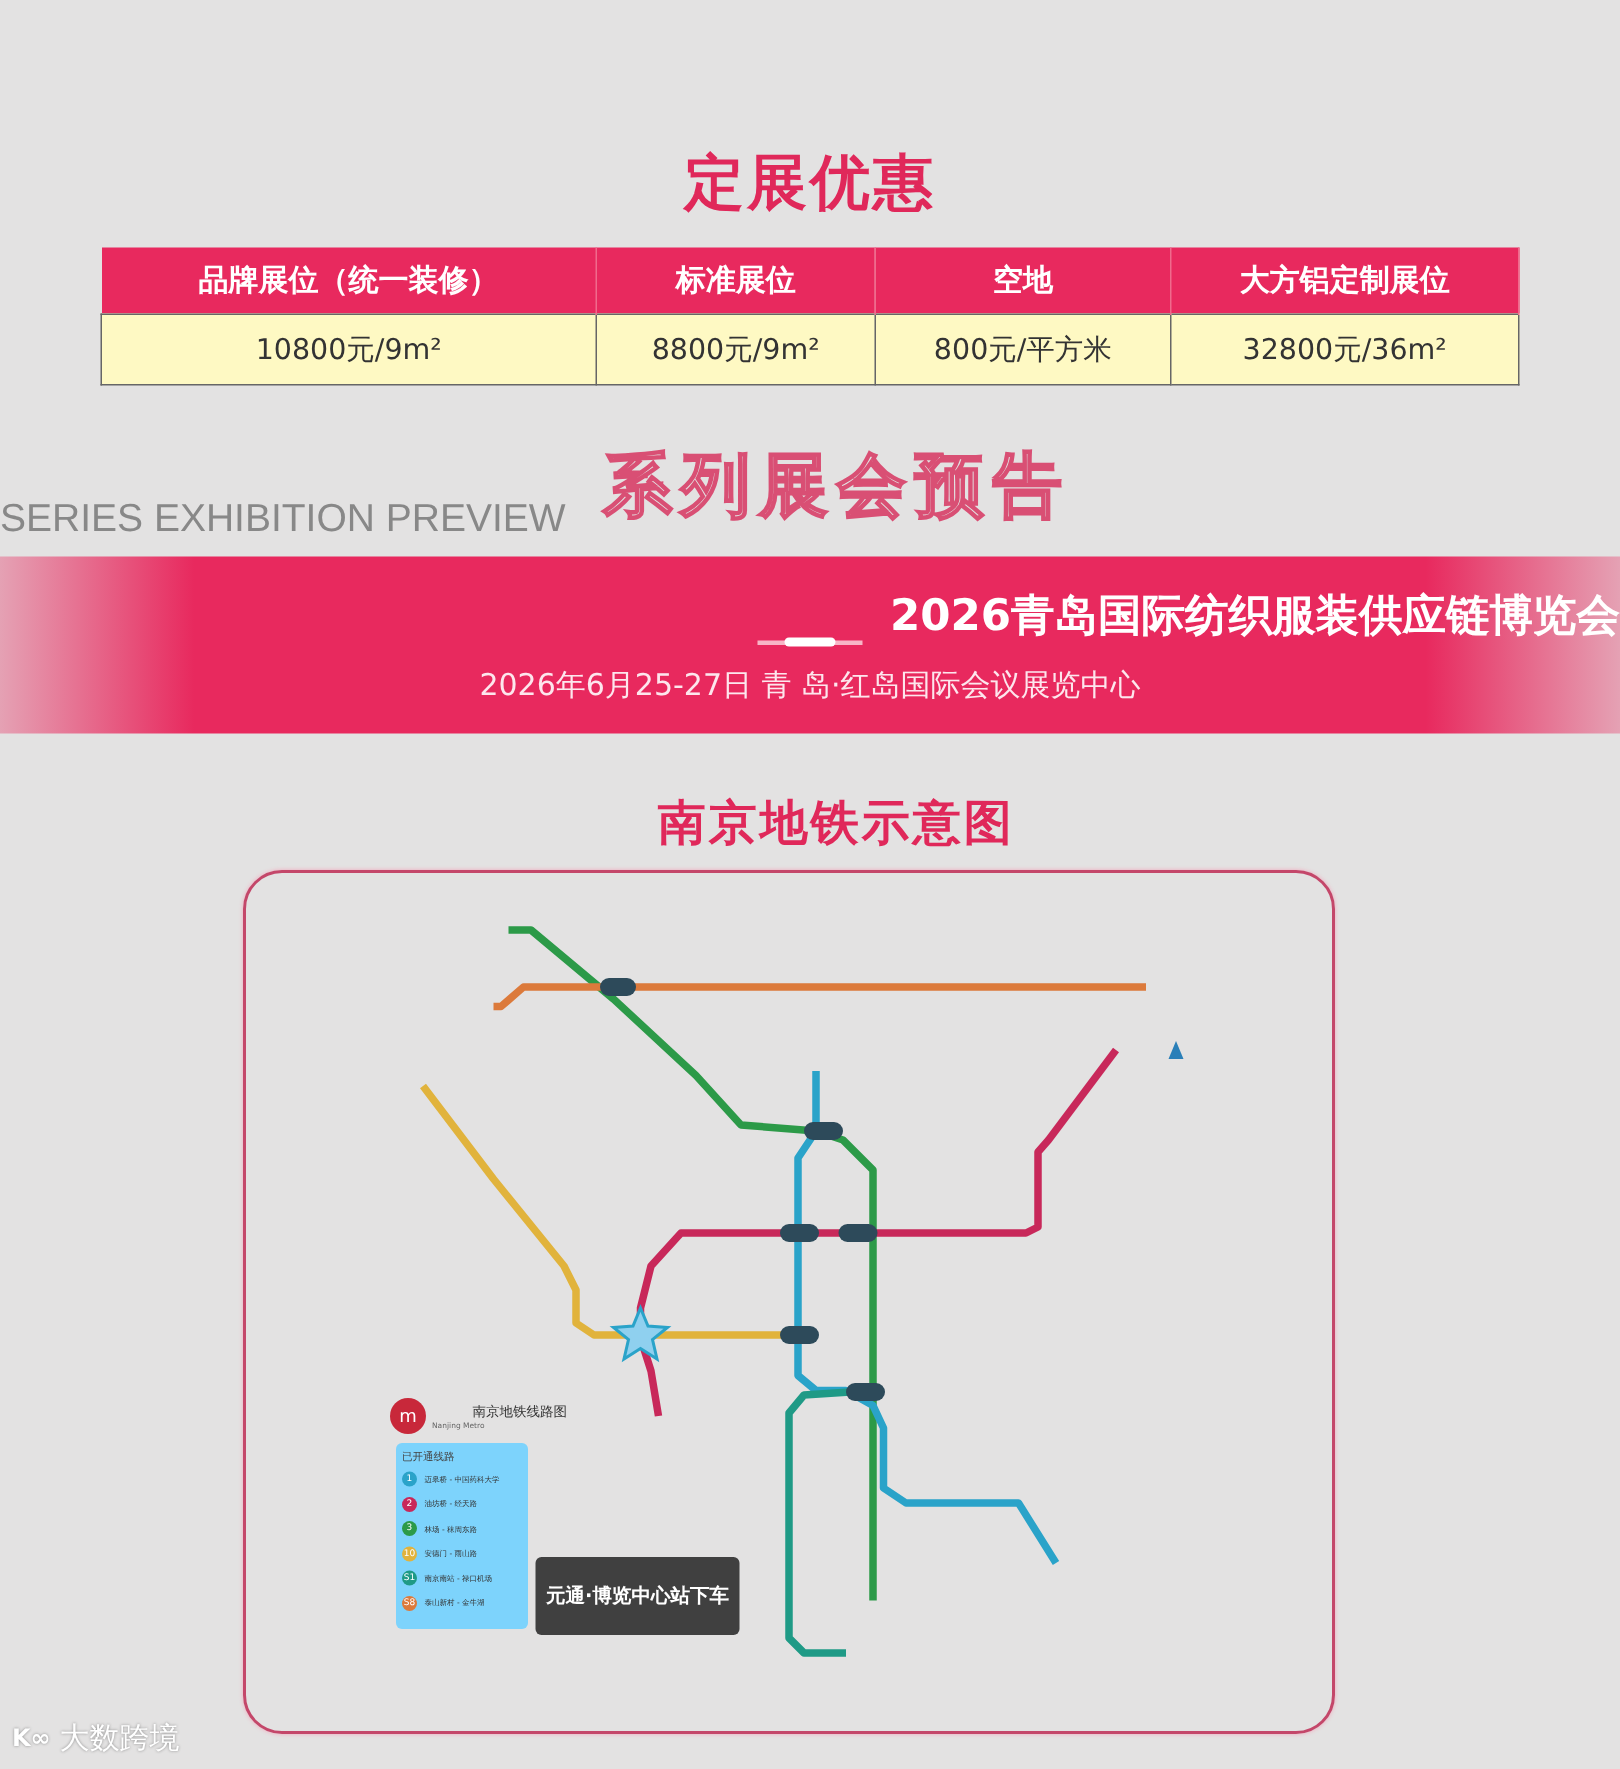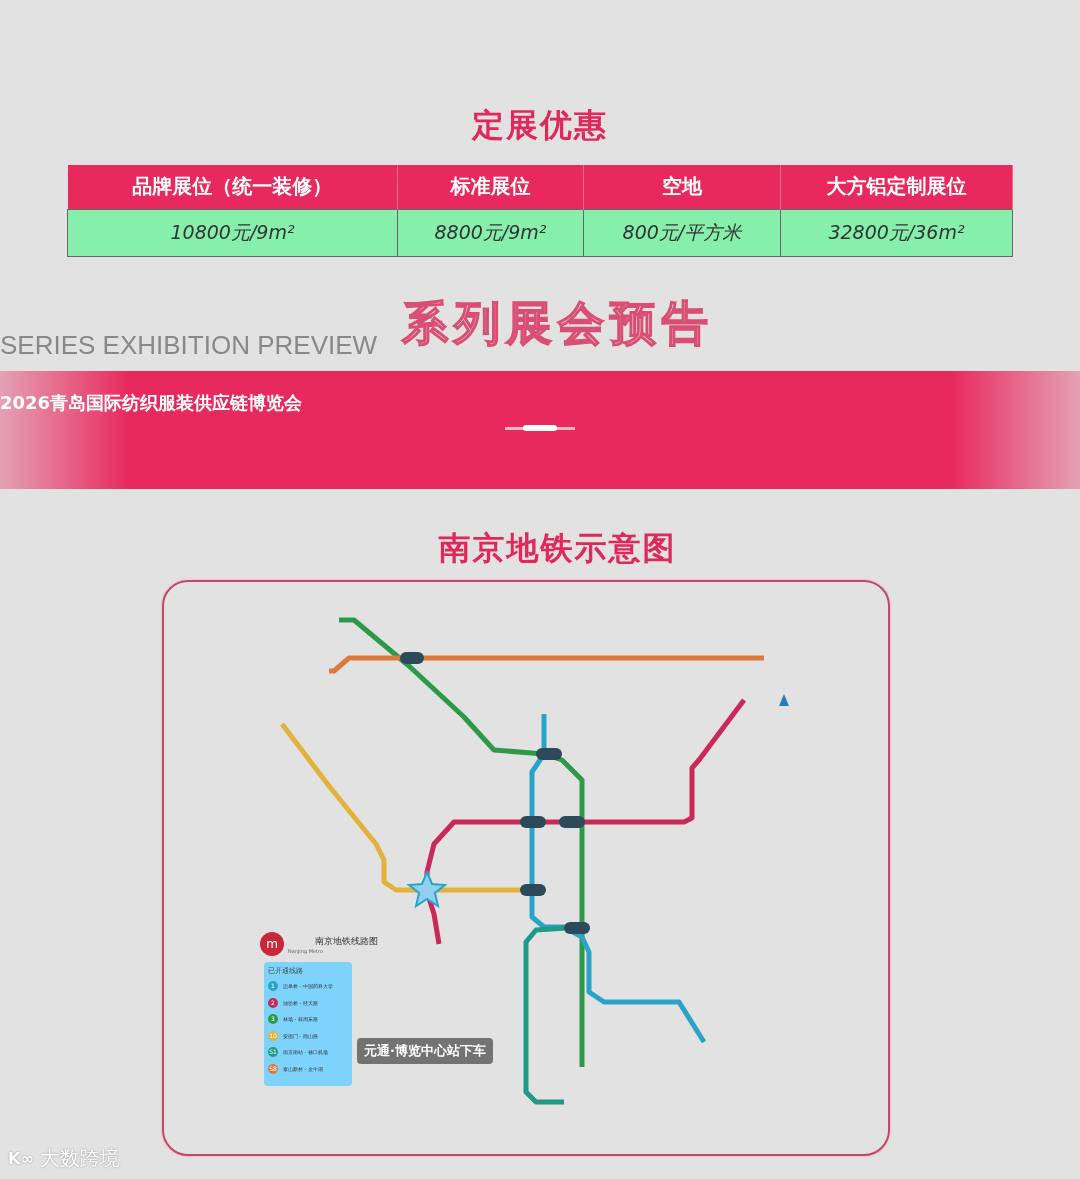--- a/index.html
+++ b/index.html
@@ -1,41 +1,41 @@
 <!DOCTYPE html>
 <html><head>
 <meta charset="utf-8">
 <style>
   * { box-sizing: border-box; margin: 0; padding: 0; }
   body { width: 1080px; height: 1179px; background: #e3e2e2; font-family: "DejaVu Sans", sans-serif; position: relative; overflow: hidden; color: #333; }
   .section-title { position: absolute; left: 0; width: 1080px; text-align: center; color: #e0285a; font-weight: bold; }
-  #t1 { top: 104px; font-size: 32px; letter-spacing: 2px; }
+  #t1 { top: 94px; font-size: 40px; letter-spacing: 2px; }
   table.price { position: absolute; left: 67px; top: 165px; width: 946px; border-collapse: collapse; }
   table.price th { background: #e8295e; color: #fff; font-weight: bold; font-size: 20px; height: 44px; border-right: 1px solid #f06a8c; margin-top: 24px; }
-  table.price td { background: #86efac; font-size: 19px; height: 47px; text-align: center; border: 1px solid #666; color: #333; font-style: italic; }
+  table.price td { background: #fef9c3; font-size: 19px; height: 47px; text-align: center; border: 1px solid #666; color: #333; }
   .preview-cn { position: absolute; top: 293px; left: 0; width: 1080px; text-align: center; font-size: 46px; font-weight: bold; color: transparent; -webkit-text-stroke: 1.5px #d94f74; letter-spacing: 6px; padding-left: 36px; }
   .preview-en { position: absolute; top: 330px; left: 0; width: 1080px; font-size: 26px; color: #888; letter-spacing: 0px; font-family: "Liberation Sans", sans-serif; }
   .banner { position: absolute; top: 371px; left: 0; width: 1080px; height: 118px; background: linear-gradient(90deg, rgba(232,41,94,0.35) 0%, #e8295e 12%, #e8295e 88%, rgba(232,41,94,0.35) 100%); }
-  .banner-title { position: absolute; top: 20px; left: 0; width: 100%; text-align: left; color: #fff; font-size: 18px; font-weight: bold; }
+  .banner-title { position: absolute; top: 20px; left: 0; width: 100%; text-align: right; color: #fff; font-size: 29px; font-weight: bold; }
   .banner-divider { position: absolute; top: 56px; left: 505px; width: 70px; height: 3px; background: #f7b5c6; }
   .banner-divider::after { content: ""; position: absolute; left: 18px; top: -2px; width: 34px; height: 6px; background: #fff; border-radius: 3px; }
   .banner-sub { position: absolute; top: 72px; left: 0; width: 100%; text-align: center; color: #fde6ed; font-size: 20px; }
   #t2 { top: 527px; font-size: 32px; letter-spacing: 2px; padding-left: 35px; }
   .map-frame { position: absolute; left: 162px; top: 580px; width: 728px; height: 576px; border: 2px solid #c4476a; border-radius: 26px; box-shadow: 0 0 3px #f3a6bb; }
   .map-frame svg { position: absolute; left: 0; top: 0; }
   .legend { position: absolute; left: 100px; top: 380px; width: 88px; height: 124px; background: #7dd3fc; border-radius: 4px; }
   .legend-title { font-size: 7px; color: #444; padding: 4px 4px 2px; }
   .legend-row { display: flex; align-items: center; height: 16.5px; padding-left: 4px; }
   .legend-dot { width: 10px; height: 10px; border-radius: 50%; color: #fff; font-size: 6px; text-align: center; line-height: 10px; margin-right: 5px; }
   .legend-label { font-size: 5px; color: #333; }
   .map-logo { position: absolute; left: 96px; top: 350px; display: flex; align-items: center; }
   .map-logo-icon { width: 24px; height: 24px; border-radius: 50%; background: #c8283a; color: #fff; font-size: 12px; text-align: center; line-height: 24px; margin-right: 4px; }
   .map-logo-cn { font-size: 9px; color: #333; margin-left: 27px; }
   .map-logo-en { font-size: 5px; color: #666; }
-  .callout { position: absolute; left: 193px; top: 456px; background: #737373; color: #fff; font-size: 13px; font-weight: bold; padding: 4px 7px; border-radius: 4px; }
+  .callout { position: absolute; left: 193px; top: 456px; background: #404040; color: #fff; font-size: 13px; font-weight: bold; padding: 17px 7px; border-radius: 4px; }
   .watermark { position: absolute; left: 8px; top: 1145px; color: #fff; font-size: 20px; text-shadow: 0 0 2px #888; display: flex; align-items: center; gap: 6px; }
   .wm-logo { font-size: 16px; font-weight: bold; }
 </style>
 </head>
 <body>
 
 <div class="section-title" id="t1">定展优惠</div>
 
 <table class="price">
   <tbody>
@@ -53,20 +53,21 @@
   </tr>
 </tbody>
   </table>
 
 <div class="preview-cn">系列展会预告</div>
 <div class="preview-en">SERIES EXHIBITION PREVIEW</div>
 
 <div class="banner">
   <div class="banner-title">2026青岛国际纺织服装供应链博览会</div>
   <div class="banner-divider"></div>
+  <div class="banner-sub">2026年6月25-27日  青 岛·红岛国际会议展览中心</div>
 </div>
 
 <div class="section-title" id="t2">南京地铁示意图</div>
 
 <div class="map-frame">
   <svg width="724" height="572" viewBox="0 0 724 572">
 
     <polyline points="175,38 190,38 245,84 300,135 330,168 380,172 398,178 418,198 418,485" fill="none" stroke="#2c9a48" stroke-width="5" stroke-linejoin="round"></polyline>
 
     <polyline points="165,89 170,89 185,76 600,76" fill="none" stroke="#dc7a3b" stroke-width="5" stroke-linejoin="round"></polyline>

